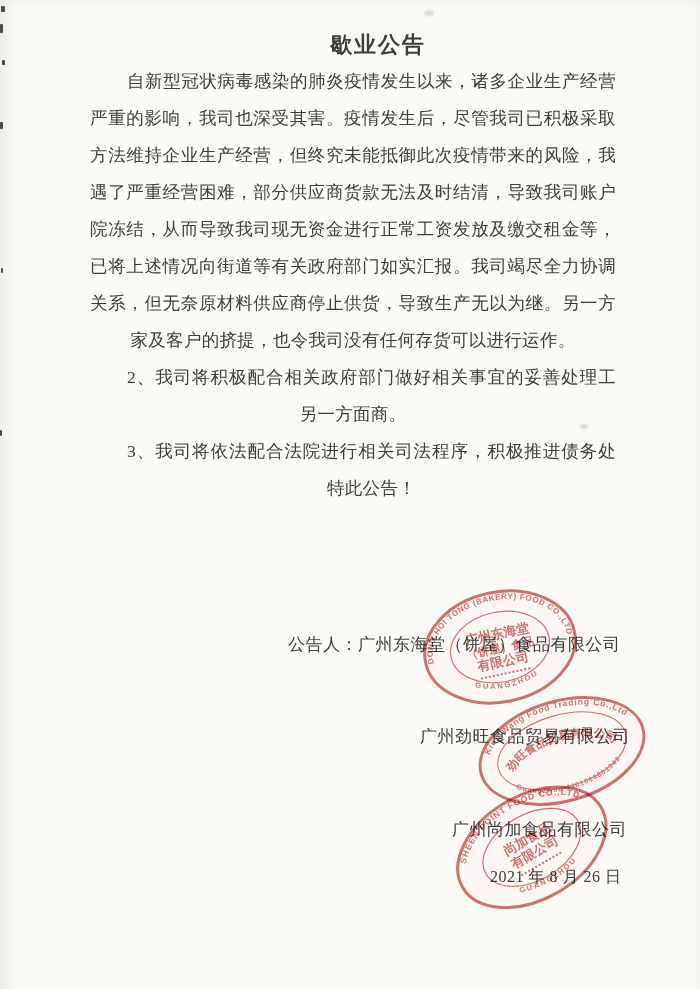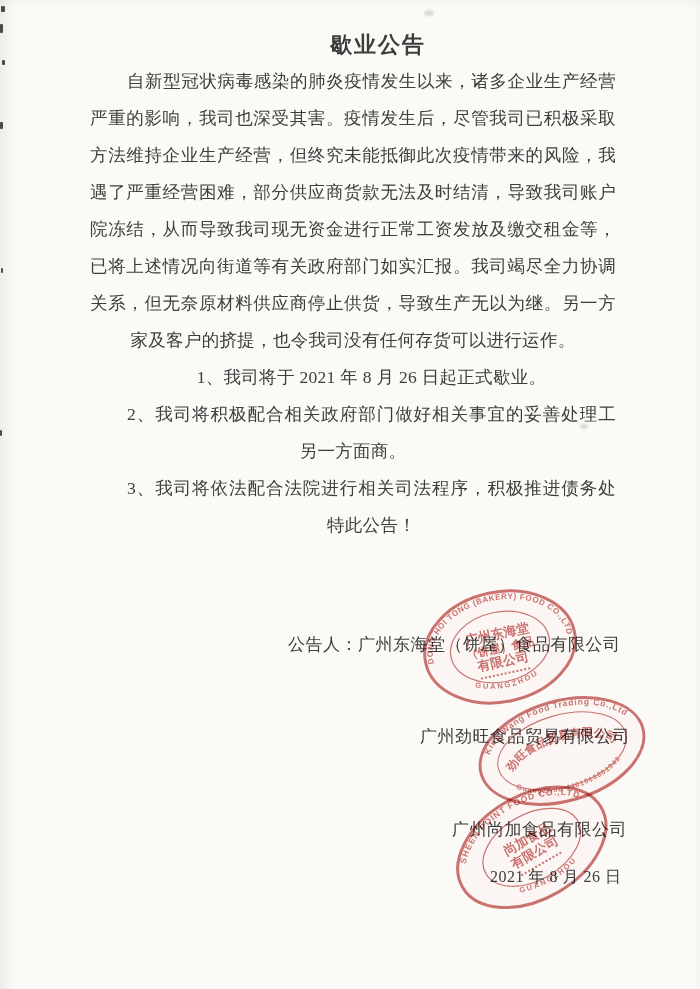--- a/index.html
+++ b/index.html
@@ -69,21 +69,20 @@
 
   <div class="bodytext">
     <div class="line fill ind">自新型冠状病毒感染的肺炎疫情发生以来，诸多企业生产经营遭受</div>
     <div class="line fill">严重的影响，我司也深受其害。疫情发生后，尽管我司已积极采取各种</div>
     <div class="line fill">方法维持企业生产经营，但终究未能抵御此次疫情带来的风险，我司遭</div>
     <div class="line fill">遇了严重经营困难，部分供应商货款无法及时结清，导致我司账户被法</div>
     <div class="line fill">院冻结，从而导致我司现无资金进行正常工资发放及缴交租金等，我司</div>
     <div class="line fill">已将上述情况向街道等有关政府部门如实汇报。我司竭尽全力协调各方</div>
     <div class="line fill">关系，但无奈原材料供应商停止供货，导致生产无以为继。另一方面商</div>
     <div class="line">家及客户的挤提，也令我司没有任何存货可以进行运作。</div>
-    <div class="line ind">1、我司将于 2021 年 8 月 26 日起正式歇业。</div>
     <div class="line fill ind">2、我司将积极配合相关政府部门做好相关事宜的妥善处理工作，</div>
     <div class="line">另一方面商。</div>
     <div class="line fill ind">3、我司将依法配合法院进行相关司法程序，积极推进债务处理工</div>
     <div class="line ind">特此公告！</div>
   </div>
 
   <div class="sig sig-announcer">公告人：广州东海堂（饼屋）食品有限公司</div>
   <div class="sig sig-company3">广州尚加食品有限公司</div>
   <div class="sig sig-company2">广州劲旺食品贸易有限公司</div>
   <div class="sig sig-date">2021 年 8 月 26 日</div>

